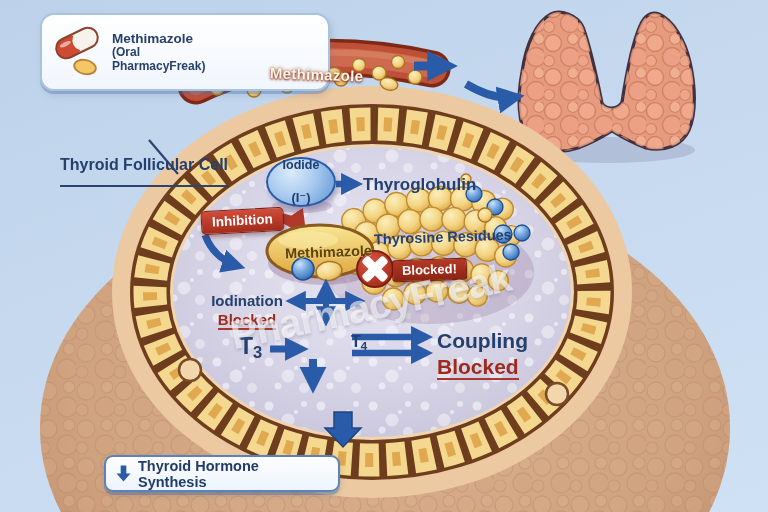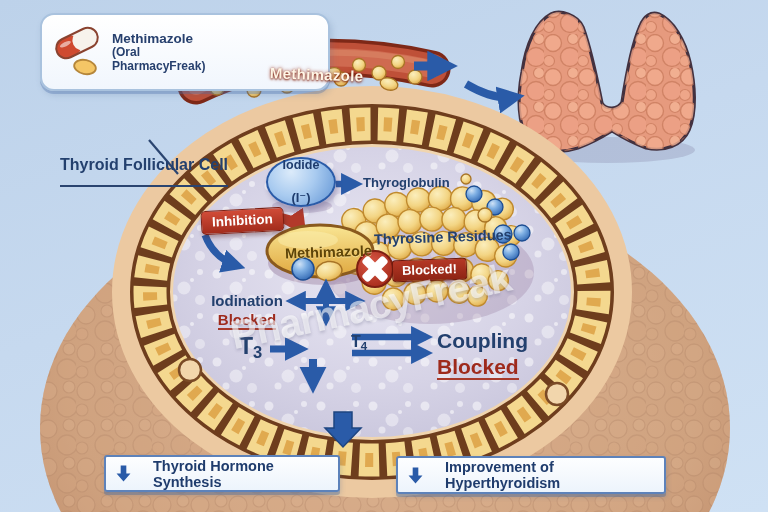--- a/index.html
+++ b/index.html
@@ -33,21 +33,21 @@
   .iodide-oval{
     position:absolute;left:266px;top:157px;width:66px;height:46px;border-radius:50%;z-index:3;
     background:radial-gradient(circle at 35% 28%,#dcebfa 0%,#a9cbf0 45%,#5f93d4 100%);
     border:2.5px solid #2a5ba8;box-shadow:2px 4px 5px rgba(70,60,110,.3);
     display:flex;flex-direction:column;align-items:center;justify-content:space-between;
     color:#1e3c6e;font-weight:bold;
   }
   .iodide-word{font-size:12.5px;line-height:1.05;}
   .iodide-formula{font-size:13px;line-height:1.1;}
 
-  .tg-label{left:363px;top:175px;font-size:13px;white-space:nowrap;}
+  .tg-label{left:363px;top:175px;font-size:17px;white-space:nowrap;}
   .inhibition{
     position:absolute;left:201px;top:209px;z-index:3;transform:rotate(-3deg);
     background:linear-gradient(180deg,#d14c38,#a32c1c);color:#fff;font-weight:bold;font-size:13.5px;
     padding:3px 10px 4px;border-radius:5px;border:1px solid #7e1f12;
     box-shadow:1px 3px 4px rgba(90,40,40,.4);
   }
   .tyrosine{left:374px;top:229px;font-size:14.5px;transform:rotate(-2deg);white-space:nowrap;}
   .methi-label{left:285px;top:244px;font-size:14.5px;color:#5e4408;transform:rotate(-2deg);
     text-shadow:0 1px 0 rgba(255,240,180,.55);z-index:3;}
   .blocked-badge{
@@ -64,23 +64,23 @@
   .coupling{left:437px;top:328px;font-size:21px;line-height:1.22;}
   .reduced{left:265px;top:391px;font-size:14.5px;white-space:nowrap;}
 
   .watermark{
     position:absolute;left:228px;top:284px;z-index:6;pointer-events:none;white-space:nowrap;
     font-size:40px;font-weight:bold;letter-spacing:-1px;transform:rotate(-12deg);
     color:rgba(255,255,255,.58);text-shadow:0 2px 3px rgba(110,110,140,.3);
   }
 
   .outcome{
-    position:absolute;z-index:3;display:flex;align-items:center;gap:22px;padding:0 10px;
+    position:absolute;z-index:3;display:flex;align-items:center;gap:7px;padding:0 10px;
     background:linear-gradient(180deg,#fdfeff,#edf4fc);
-    border:2px solid #5d82ba;border-radius:3px;
+    border:2px solid #5d82ba;border-radius:9px;
     box-shadow:0 3px 0 rgba(60,100,160,.35), 1px 3px 5px rgba(80,110,150,.25);
     font-size:14.5px;font-weight:bold;color:#1f3c6d;
   }
   .outcome-left{left:104px;top:455px;width:212px;height:33px;}
   .outcome-right{left:396px;top:456px;width:246px;height:34px;}
   .oc-icon{width:15px;height:17px;flex:0 0 auto;}
 </style>
 </head>
 <body>
 
@@ -336,20 +336,14 @@
 
 
   <div class="watermark">PharmacyFreak</div>
 
   <div class="outcome outcome-left">
     <svg class="oc-icon" viewBox="0 0 16 18">
         <path d="M5,0.5 h6 v8.5 h4.4 L8,17.5 L0.6,9 H5 Z" fill="#2a5ba8"></path>
       </svg>
     <span>Thyroid Hormone Synthesis</span>
   </div>
-  <div class="outcome outcome-right">
-    <svg class="oc-icon" viewBox="0 0 16 18">
-        <path d="M5,0.5 h6 v8.5 h4.4 L8,17.5 L0.6,9 H5 Z" fill="#2a5ba8"></path>
-      </svg>
-    <span>Improvement of Hyperthyroidism</span>
-  </div>
 
 </div>
 
 </body></html>

